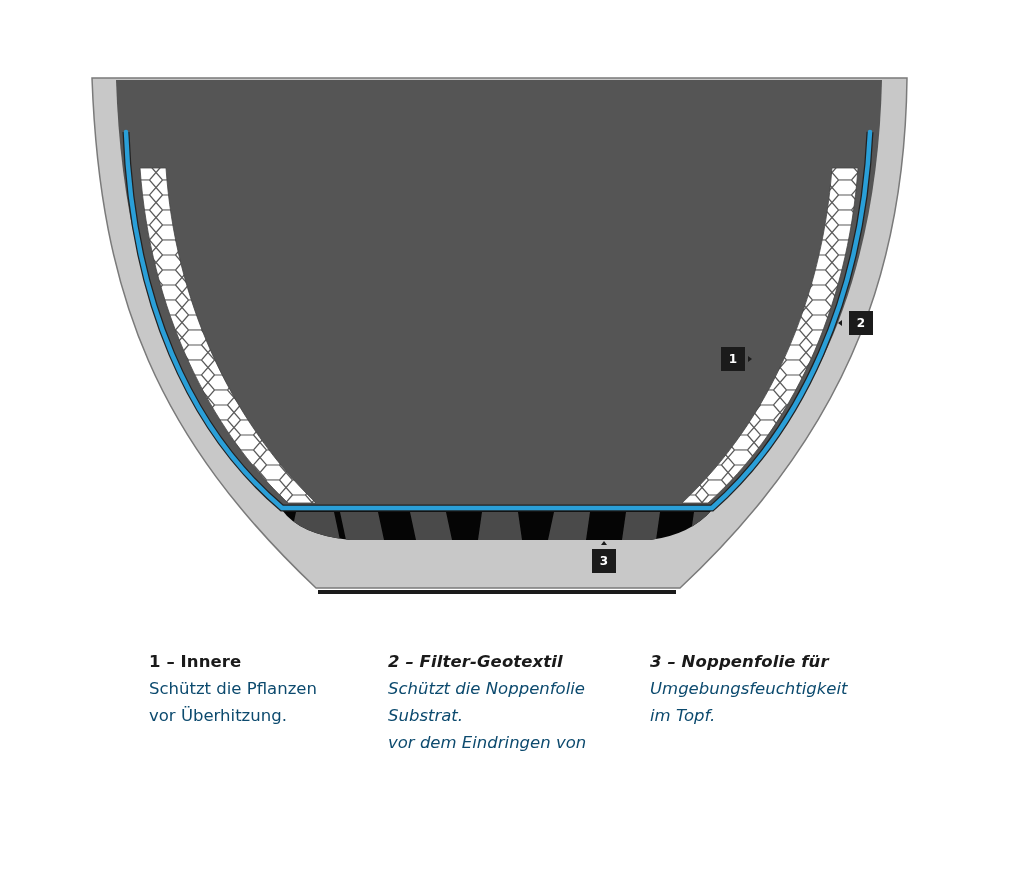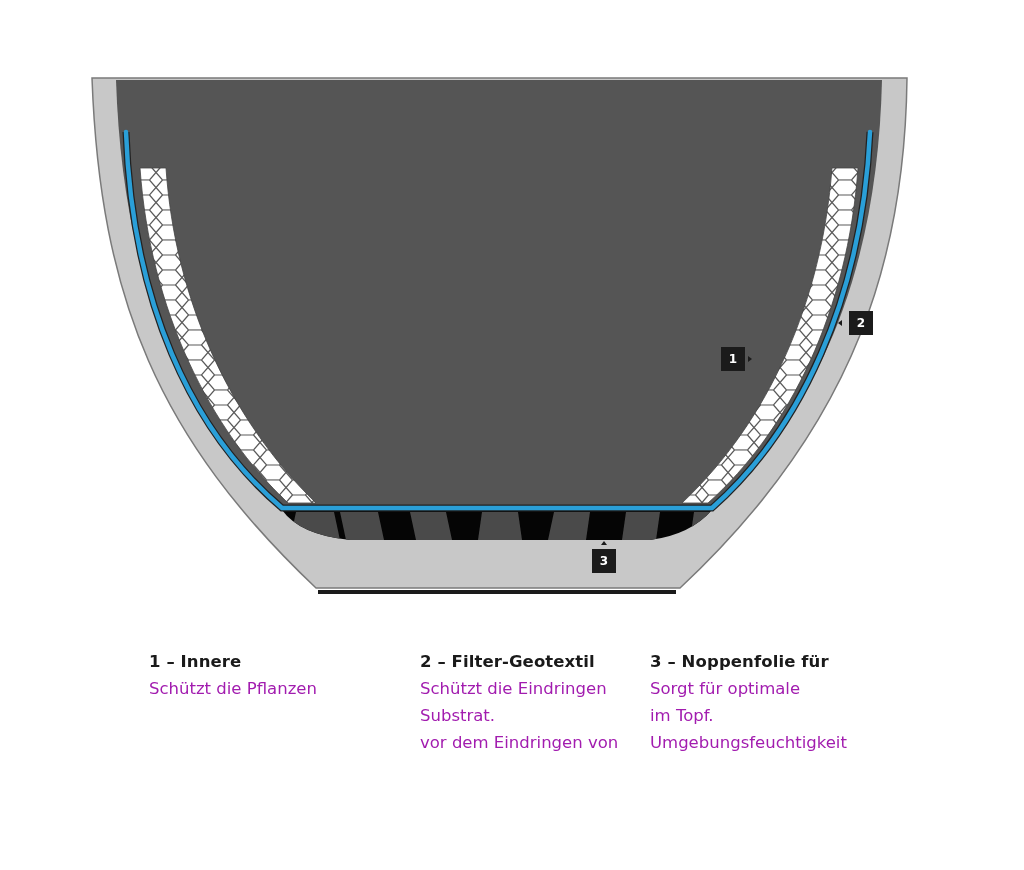--- a/index.html
+++ b/index.html
@@ -1,24 +1,24 @@
 <!DOCTYPE html>
 <html><head>
 <meta charset="utf-8">
 <style>
   html, body { margin: 0; padding: 0; background: #ffffff; }
   body { width: 1024px; height: 870px; position: relative; overflow: hidden; font-family: "DejaVu Sans", "Liberation Sans", sans-serif; color: #1a1a1a; }
   .diagram { position: absolute; left: 0; top: 0; width: 1024px; height: 620px; }
   .legend { position: absolute; top: 648px; left: 0; width: 928px; height: 180px; }
   .legend-col { position: absolute; top: 0; width: 240px; }
   .legend-col .title { font-weight: bold; font-size: 16.5px; line-height: 27px; letter-spacing: 0.1px; margin: 0; }
-  .legend-col .desc { font-size: 16.5px; line-height: 27px; margin: 0; color: #a21caf; }
+  .legend-col .desc { font-size: 16.5px; line-height: 27px; margin: 0; color: #0c4a6e; }
   .col-1 { left: 149px; }
-  .col-2 { left: 420px; }
-  .col-3 { left: 650px; }
+  .col-2 { left: 388px; font-style: italic; }
+  .col-3 { left: 650px; font-style: italic; }
   .callout { position: absolute; width: 24px; height: 24px; background: #1b1b1b; color: #fff; font-size: 12px; font-weight: bold; text-align: center; line-height: 24px; font-family: "DejaVu Sans", sans-serif; }
   .arrow { position: absolute; width: 0; height: 0; }
   .arrow-right { border-top: 3px solid transparent; border-bottom: 3px solid transparent; border-left: 4px solid #1b1b1b; }
   .arrow-left { border-top: 3px solid transparent; border-bottom: 3px solid transparent; border-right: 4px solid #1b1b1b; }
   .arrow-up { border-left: 3px solid transparent; border-right: 3px solid transparent; border-bottom: 4px solid #1b1b1b; }
 </style>
 </head>
 <body>
 
 <div class="diagram">
@@ -70,26 +70,26 @@
 
   
   <div class="callout" style="left:592px; top:549px;">3</div>
   <div class="arrow arrow-up" style="left:601px; top:541px;"></div>
 </div>
 
 <div class="legend">
   <div class="legend-col col-1">
     <p class="title">1 – Innere</p>
     <p class="desc">Schützt die Pflanzen</p>
+    <p class="desc">vor Überhitzung.</p>
   </div>
   <div class="legend-col col-2">
     <p class="title">2 – Filter-Geotextil</p>
-    <p class="desc">Schützt die Eindringen</p>
+    <p class="desc">Schützt die Noppenfolie</p>
     <p class="desc">Substrat.</p>
     <p class="desc">vor dem Eindringen von</p>
   </div>
   <div class="legend-col col-3">
     <p class="title">3 – Noppenfolie für</p>
-    <p class="desc">Sorgt für optimale</p>
+    <p class="desc">Umgebungsfeuchtigkeit</p>
     <p class="desc">im Topf.</p>
-    <p class="desc">Umgebungsfeuchtigkeit</p>
   </div>
 </div>
 
 </body></html>

